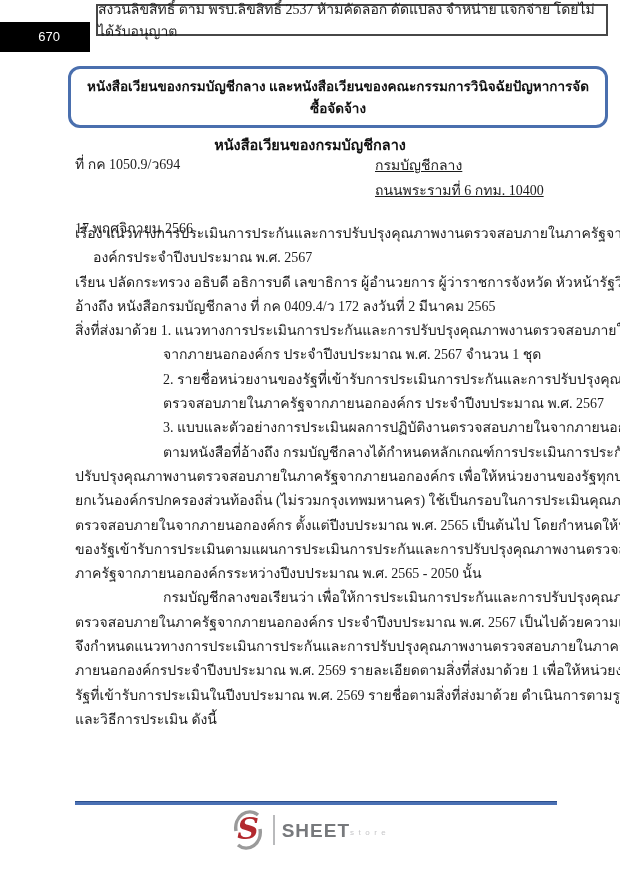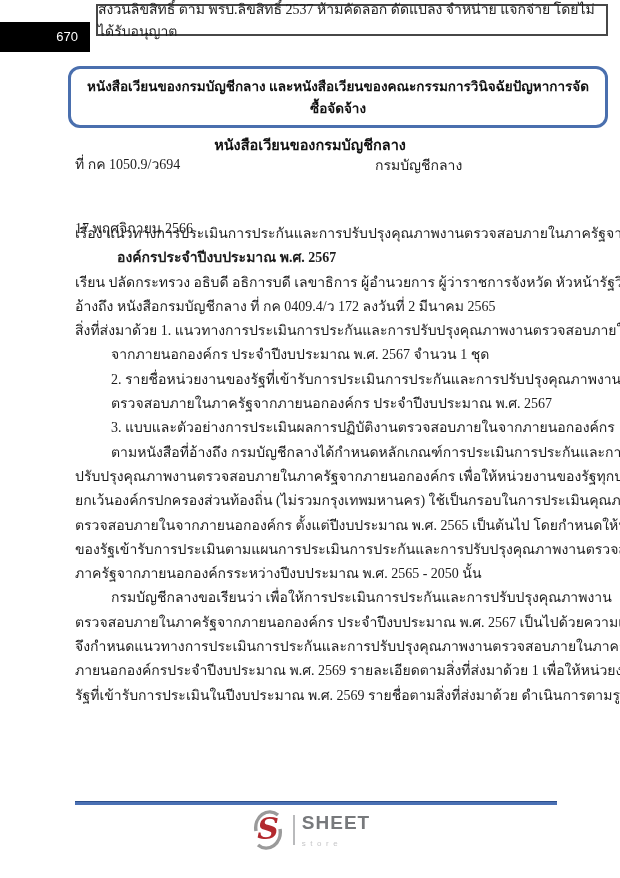--- a/index.html
+++ b/index.html
@@ -18,21 +18,21 @@
   .page-number-tab {
     position: absolute;
     left: 0; top: 22px;
     width: 90px; height: 30px;
     background: #000000;
     color: #ffffff;
     font-family: "Liberation Sans", sans-serif;
     font-size: 13px;
     line-height: 30px;
     text-align: right;
-    padding-right: 12px;
+    padding-right: 30px;
   }
   .copyright-box {
     position: absolute;
     left: 96px; top: 4px;
     width: 512px; height: 32px;
     border: 2px solid #474747;
     background: #ffffff;
     display: flex;
     align-items: center;
     justify-content: center;
@@ -71,40 +71,40 @@
   }
 
   .sender-block {
     position: absolute;
     left: 75px; top: 153px;
     width: 492px;
     font-size: 14px;
   }
   .ref-number { position: absolute; left: 0; top: 0; white-space: nowrap; }
   .agency-block { position: absolute; left: 300px; top: 0; }
-  .agency-block div { line-height: 25px; white-space: nowrap; }
+  .agency-block div { line-height: 25px; white-space: nowrap; text-decoration: underline; }
 
   .letter-date {
     position: absolute;
     left: 75px; top: 217px;
     width: 492px;
     text-align: left;
     font-size: 14px;
   }
 
   .letter-body {
     position: absolute;
     left: 75px; top: 222px;
     width: 500px;
     font-size: 14px;
   }
   .body-line { line-height: 24.3px; white-space: nowrap; color: #1c1c1c; }
   .body-line.plain { margin-left: 0; }
-  .body-line.indent-sm { margin-left: 42px; font-weight: bold; }
-  .body-line.indent-lg { margin-left: 36px; }
+  .body-line.indent-sm { margin-left: 18px; }
+  .body-line.indent-lg { margin-left: 88px; }
 
   
   .footer-divider {
     position: absolute;
     left: 75px; top: 801px;
     width: 482px; height: 4px;
     background: #4a70b4;
     border-top: 1px solid #2c4f8c;
   }
   .footer-logo {
@@ -112,21 +112,21 @@
     left: 0; top: 810px;
     width: 620px;
     display: flex;
     align-items: center;
     justify-content: center;
     gap: 7px;
     font-family: "Liberation Sans", sans-serif;
   }
   .logo-mark { width: 36px; height: 40px; position: relative; }
   .logo-sep { width: 2px; height: 30px; background: #b9babc; }
-  .logo-text { display: flex; flex-direction: column; line-height: 1; }
+  .logo-text { display: flex; flex-direction: row; line-height: 1; }
   .logo-brand {
     font-weight: bold;
     font-size: 19px;
     color: #77797c;
     letter-spacing: 1px;
   }
   .logo-sub {
     font-size: 8px;
     color: #c6c6c8;
     letter-spacing: 4.5px;
@@ -149,20 +149,21 @@
   <div class="title-box">
     <div>หนังสือเวียนของกรมบัญชีกลาง และหนังสือเวียนของคณะกรรมการวินิจฉัยปัญหาการจัดซื้อจัดจ้าง</div>
   </div>
 
   <div class="letter-heading">หนังสือเวียนของกรมบัญชีกลาง</div>
 
   <div class="sender-block">
     <div class="ref-number">ที่ กค 1050.9/ว694</div>
     <div class="agency-block">
       <div>กรมบัญชีกลาง</div>
+      <div>ถนนพระรามที่ 6 กทม. 10400</div>
     </div>
   </div>
 
   <div class="letter-date">17 พฤศจิกายน 2566</div>
 
   <div class="letter-body">
       <div class="body-line plain">เรื่อง แนวทางการประเมินการประกันและการปรับปรุงคุณภาพงานตรวจสอบภายในภาครัฐจากภายนอก</div>
       <div class="body-line indent-sm">องค์กรประจำปีงบประมาณ พ.ศ. 2567</div>
       <div class="body-line plain">เรียน ปลัดกระทรวง อธิบดี อธิการบดี เลขาธิการ ผู้อำนวยการ ผู้ว่าราชการจังหวัด หัวหน้ารัฐวิสาหกิจ</div>
       <div class="body-line plain">อ้างถึง หนังสือกรมบัญชีกลาง ที่ กค 0409.4/ว 172 ลงวันที่ 2 มีนาคม 2565</div>
@@ -175,20 +176,21 @@
       <div class="body-line plain">ปรับปรุงคุณภาพงานตรวจสอบภายในภาครัฐจากภายนอกองค์กร เพื่อให้หน่วยงานของรัฐทุกประเภท</div>
       <div class="body-line plain">ยกเว้นองค์กรปกครองส่วนท้องถิ่น (ไม่รวมกรุงเทพมหานคร) ใช้เป็นกรอบในการประเมินคุณภาพงาน</div>
       <div class="body-line plain">ตรวจสอบภายในจากภายนอกองค์กร ตั้งแต่ปีงบประมาณ พ.ศ. 2565 เป็นต้นไป โดยกำหนดให้หน่วยงาน</div>
       <div class="body-line plain">ของรัฐเข้ารับการประเมินตามแผนการประเมินการประกันและการปรับปรุงคุณภาพงานตรวจสอบภายใน</div>
       <div class="body-line plain">ภาครัฐจากภายนอกองค์กรระหว่างปีงบประมาณ พ.ศ. 2565 - 2050 นั้น</div>
       <div class="body-line indent-lg">กรมบัญชีกลางขอเรียนว่า เพื่อให้การประเมินการประกันและการปรับปรุงคุณภาพงาน</div>
       <div class="body-line plain">ตรวจสอบภายในภาครัฐจากภายนอกองค์กร ประจำปีงบประมาณ พ.ศ. 2567 เป็นไปด้วยความเรียบร้อย</div>
       <div class="body-line plain">จึงกำหนดแนวทางการประเมินการประกันและการปรับปรุงคุณภาพงานตรวจสอบภายในภาครัฐจาก</div>
       <div class="body-line plain">ภายนอกองค์กรประจำปีงบประมาณ พ.ศ. 2569 รายละเอียดตามสิ่งที่ส่งมาด้วย 1 เพื่อให้หน่วยงานของ</div>
       <div class="body-line plain">รัฐที่เข้ารับการประเมินในปีงบประมาณ พ.ศ. 2569 รายชื่อตามสิ่งที่ส่งมาด้วย  ดำเนินการตามรูปแบบ</div>
+      <div class="body-line plain">และวิธีการประเมิน ดังนี้</div>
     </div>
 
   <div class="footer-divider"></div>
 
   <div class="footer-logo">
     <div class="logo-mark">
       <svg width="36" height="40" viewBox="0 0 36 40">
         <path d="M 28 5 A 14 16 0 0 0 6 21" stroke="#9a9a9a" stroke-width="3.5" fill="none"></path>
         <path d="M 8 35 A 14 16 0 0 0 30 19" stroke="#9a9a9a" stroke-width="3.5" fill="none"></path>
         <text x="18" y="29" font-size="30" font-weight="bold" font-style="italic" fill="#b2292e" text-anchor="middle" font-family="DejaVu Serif, serif">S</text>

